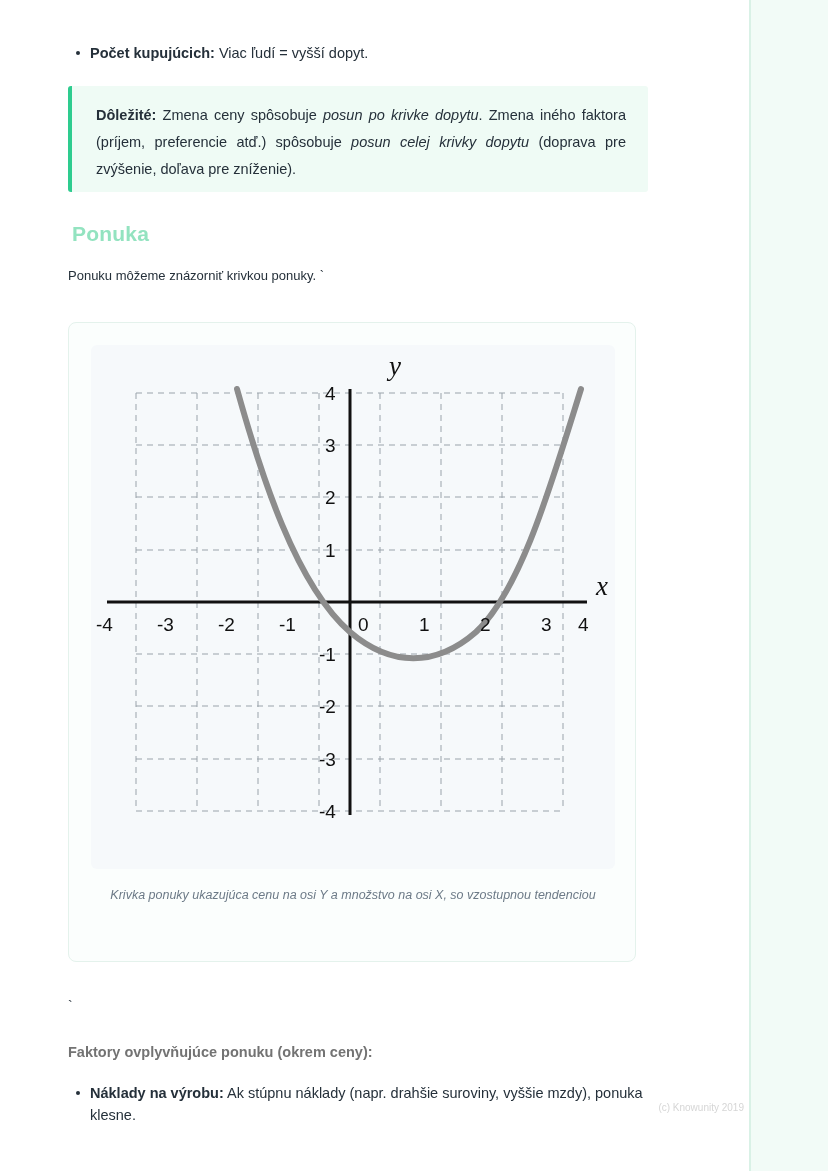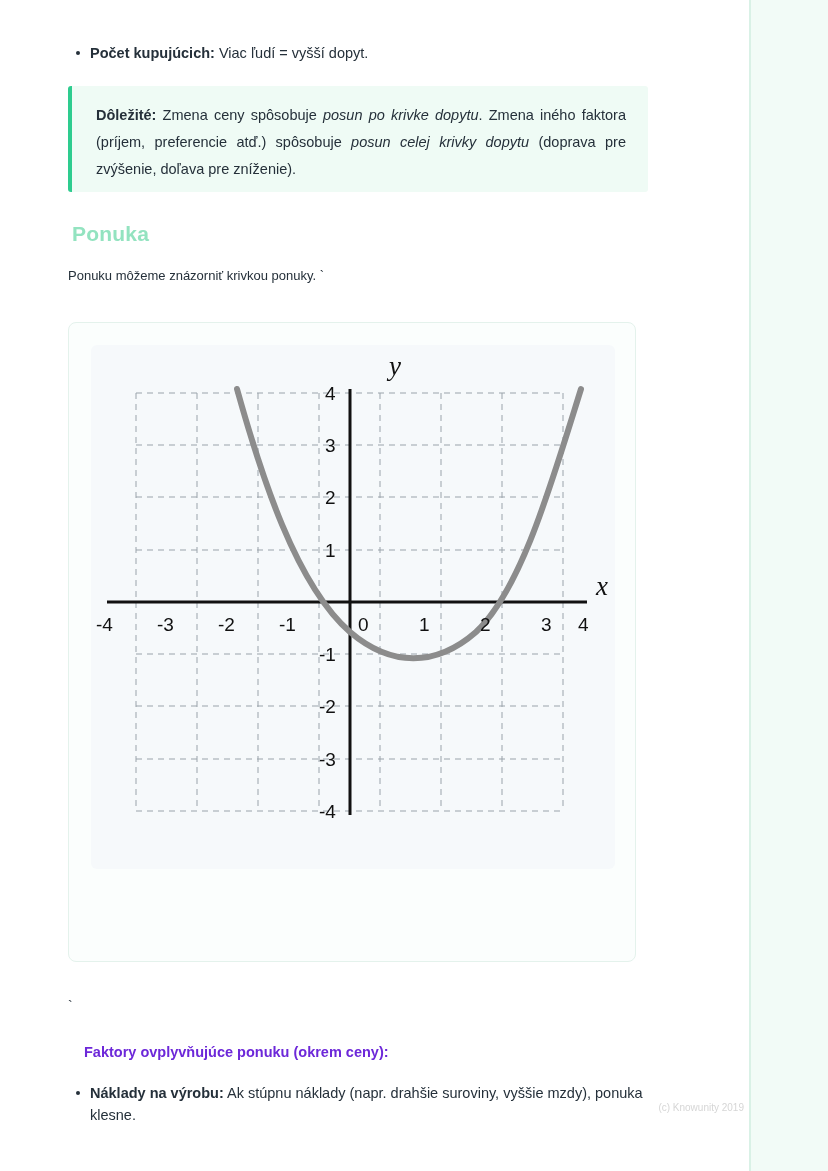--- a/index.html
+++ b/index.html
@@ -159,24 +159,24 @@
     position: absolute;
     top: 998px;
     left: 0;
     font-size: 14px;
     color: #25303a;
   }
 
   .subhead {
     position: absolute;
     top: 1044px;
-    left: 16px;
+    left: 0;
     font-size: 14.5px;
     font-weight: bold;
-    color: #6d28d9;
+    color: #737373;
   }
 
   .last-bullet {
     position: absolute;
     top: 1082px;
     left: 0;
     width: 580px;
   }
 
   .watermark {
@@ -273,20 +273,21 @@
             <text x="234" y="107">3</text>
             <text x="234" y="159">2</text>
             <text x="234" y="212">1</text>
             <text x="228" y="316">-1</text>
             <text x="228" y="368">-2</text>
             <text x="228" y="421">-3</text>
             <text x="228" y="473">-4</text>
           </g>
         </svg>
       </div>
+      <div class="figure-caption">Krivka ponuky ukazujúca cenu na osi Y a množstvo na osi X, so vzostupnou tendenciou</div>
     </div>
 
     <div class="backtick">`</div>
 
     <div class="subhead">Faktory ovplyvňujúce ponuku (okrem ceny):</div>
 
     <ul class="bullets last-bullet">
       <li>
         <span class="b">Náklady na výrobu:</span><span> Ak stúpnu náklady (napr. drahšie suroviny, vyššie mzdy), ponuka klesne.</span>
       </li>

